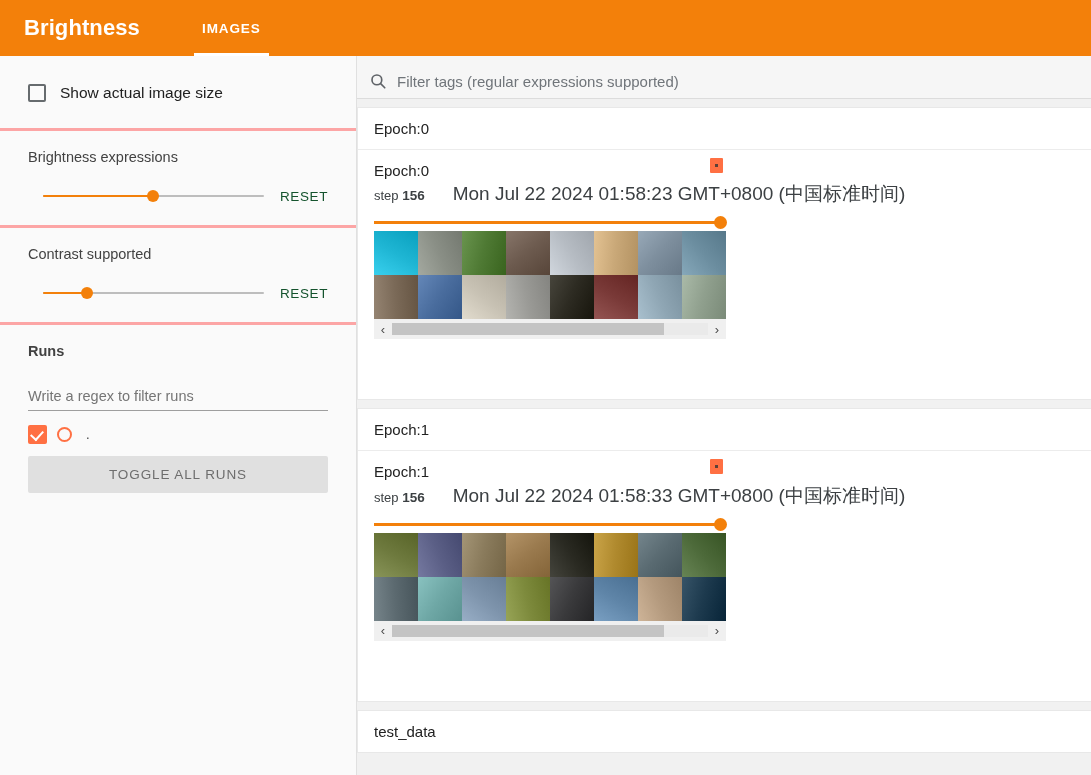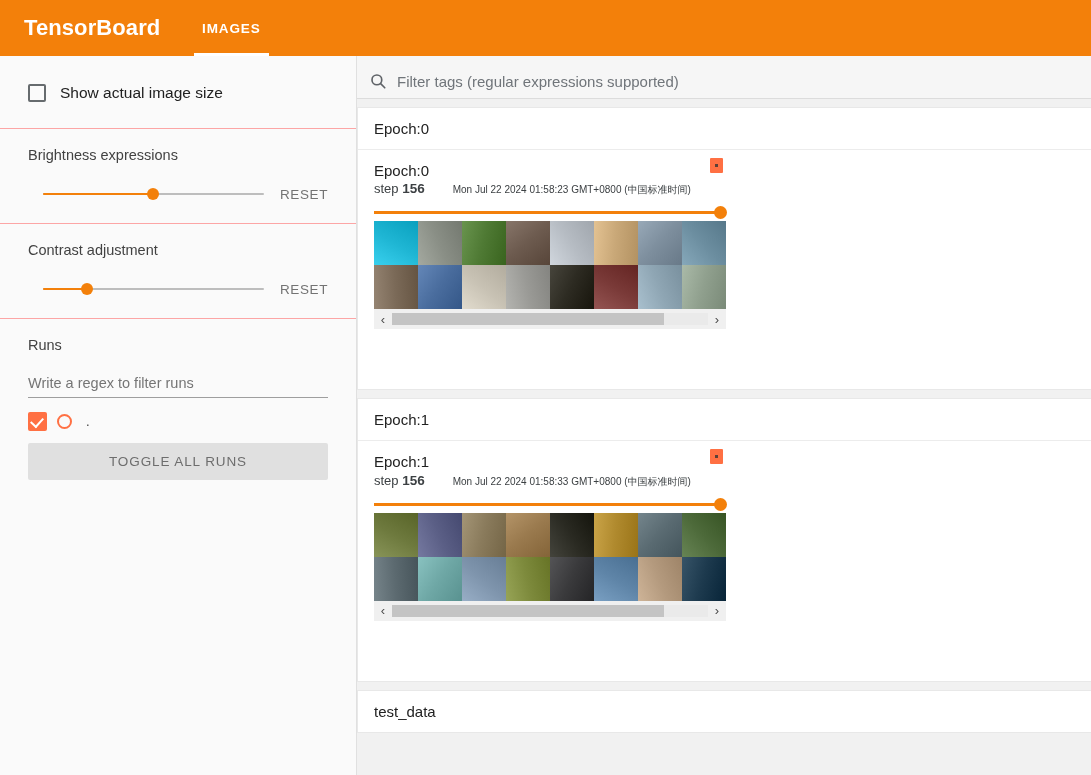--- a/index.html
+++ b/index.html
@@ -54,21 +54,21 @@
   .body { display: flex; height: 719px; }
 
   
   .sidebar {
     width: 357px;
     flex: 0 0 357px;
     background: #fafafa;
     border-right: 1px solid #e0e0e0;
     overflow: hidden;
   }
-  .sb-section { padding: 16px 28px; border-bottom: 1px solid #fca5a5; }
+  .sb-section { padding: 16px 28px; border-bottom: 3px solid #fca5a5; }
   .sb-section.norule { border-bottom: none; }
 
   .chk-row { display: flex; align-items: center; gap: 14px; padding: 12px 0 10px 0; }
   .chk-box {
     width: 18px; height: 18px;
     border: 2px solid #666b6e;
     border-radius: 2px;
     background: transparent;
     flex: 0 0 18px;
     cursor: pointer;
@@ -92,21 +92,21 @@
   .s-track { left: 0; right: 0; background: #bdbdbd; }
   .s-fill  { left: 0; background: #f3800a; }
   .s-thumb {
     position: absolute; top: 3px;
     width: 12px; height: 12px; margin-left: -6px;
     border-radius: 50%;
     background: #f3800a;
   }
   .reset-btn {
     font-size: 13.5px;
-    color: #737373;
+    color: #14532d;
     letter-spacing: .6px;
     cursor: pointer;
     white-space: nowrap;
   }
 
   .runs-input {
     width: 100%;
     border: none;
     border-bottom: 1px solid #9e9e9e;
     background: transparent;
@@ -201,21 +201,21 @@
     font-size: 15px;
     color: #212121;
   }
   .card-sep { border-top: 1px solid #ececec; }
 
   .image-card { position: relative; padding: 12px 0 14px 16px; }
   .ic-title { font-size: 15px; color: #212121; line-height: 1.15; }
   .ic-meta { display: flex; align-items: baseline; gap: 28px; margin-top: 2px; }
   .ic-step { font-size: 13px; color: #3c4043; }
   .ic-step b { font-size: 13.5px; }
-  .ic-time { font-size: 10px; color: #3c4043; }
+  .ic-time { font-size: 19px; color: #3c4043; }
 
   .pin-btn {
     position: absolute;
     top: 8px; left: 352px;
     width: 13px; height: 15px;
     background: #ff7043;
     border: none;
     border-radius: 1px;
     cursor: pointer;
     padding: 0;
@@ -272,21 +272,21 @@
   }
   .scroll-track { flex: 1 1 auto; height: 12px; background: #eaeaea; position: relative; }
   .scroll-thumb { position: absolute; left: 0; top: 0; height: 12px; width: 86%; background: #c4c4c4; cursor: pointer; }
 
   .card-tail { height: 46px; }
 </style>
 </head>
 <body>
 
 <div class="header">
-  <div class="brand">TensorBoard</div>
+  <div class="brand">Brightness</div>
   <div class="tabs">
     <div class="tab active">
       <span>IMAGES</span>
     </div>
   </div>
 </div>
 
 <div class="body">
 
   <div class="sidebar">
@@ -304,33 +304,33 @@
         <div class="slider" id="brightness-slider">
           <div class="s-track"></div>
           <div class="s-fill" style="width: 50%;"></div>
           <div class="s-thumb" style="left: 50%;"></div>
         </div>
         <div class="reset-btn">RESET</div>
       </div>
     </div>
 
     <div class="sb-section">
-      <div class="sb-title">Contrast adjustment</div>
+      <div class="sb-title">Contrast supported</div>
       <div class="slider-row">
         <div class="slider" id="contrast-slider">
           <div class="s-track"></div>
           <div class="s-fill" style="width: 20%;"></div>
           <div class="s-thumb" style="left: 20%;"></div>
         </div>
         <div class="reset-btn">RESET</div>
       </div>
     </div>
 
     <div class="sb-section norule">
-      <div class="sb-title" style="margin-bottom:20px;">Runs</div>
+      <div class="sb-title" style="margin-bottom:27px;font-weight:bold;">Runs</div>
       <input class="runs-input" placeholder="Write a regex to filter runs" style="">
       <div class="run-row">
         <div class="run-chk"></div>
         <div class="run-circle"></div>
         <div class="run-name">.</div>
       </div>
       <button class="toggle-btn">TOGGLE ALL RUNS</button>
     </div>
 
   </div>

